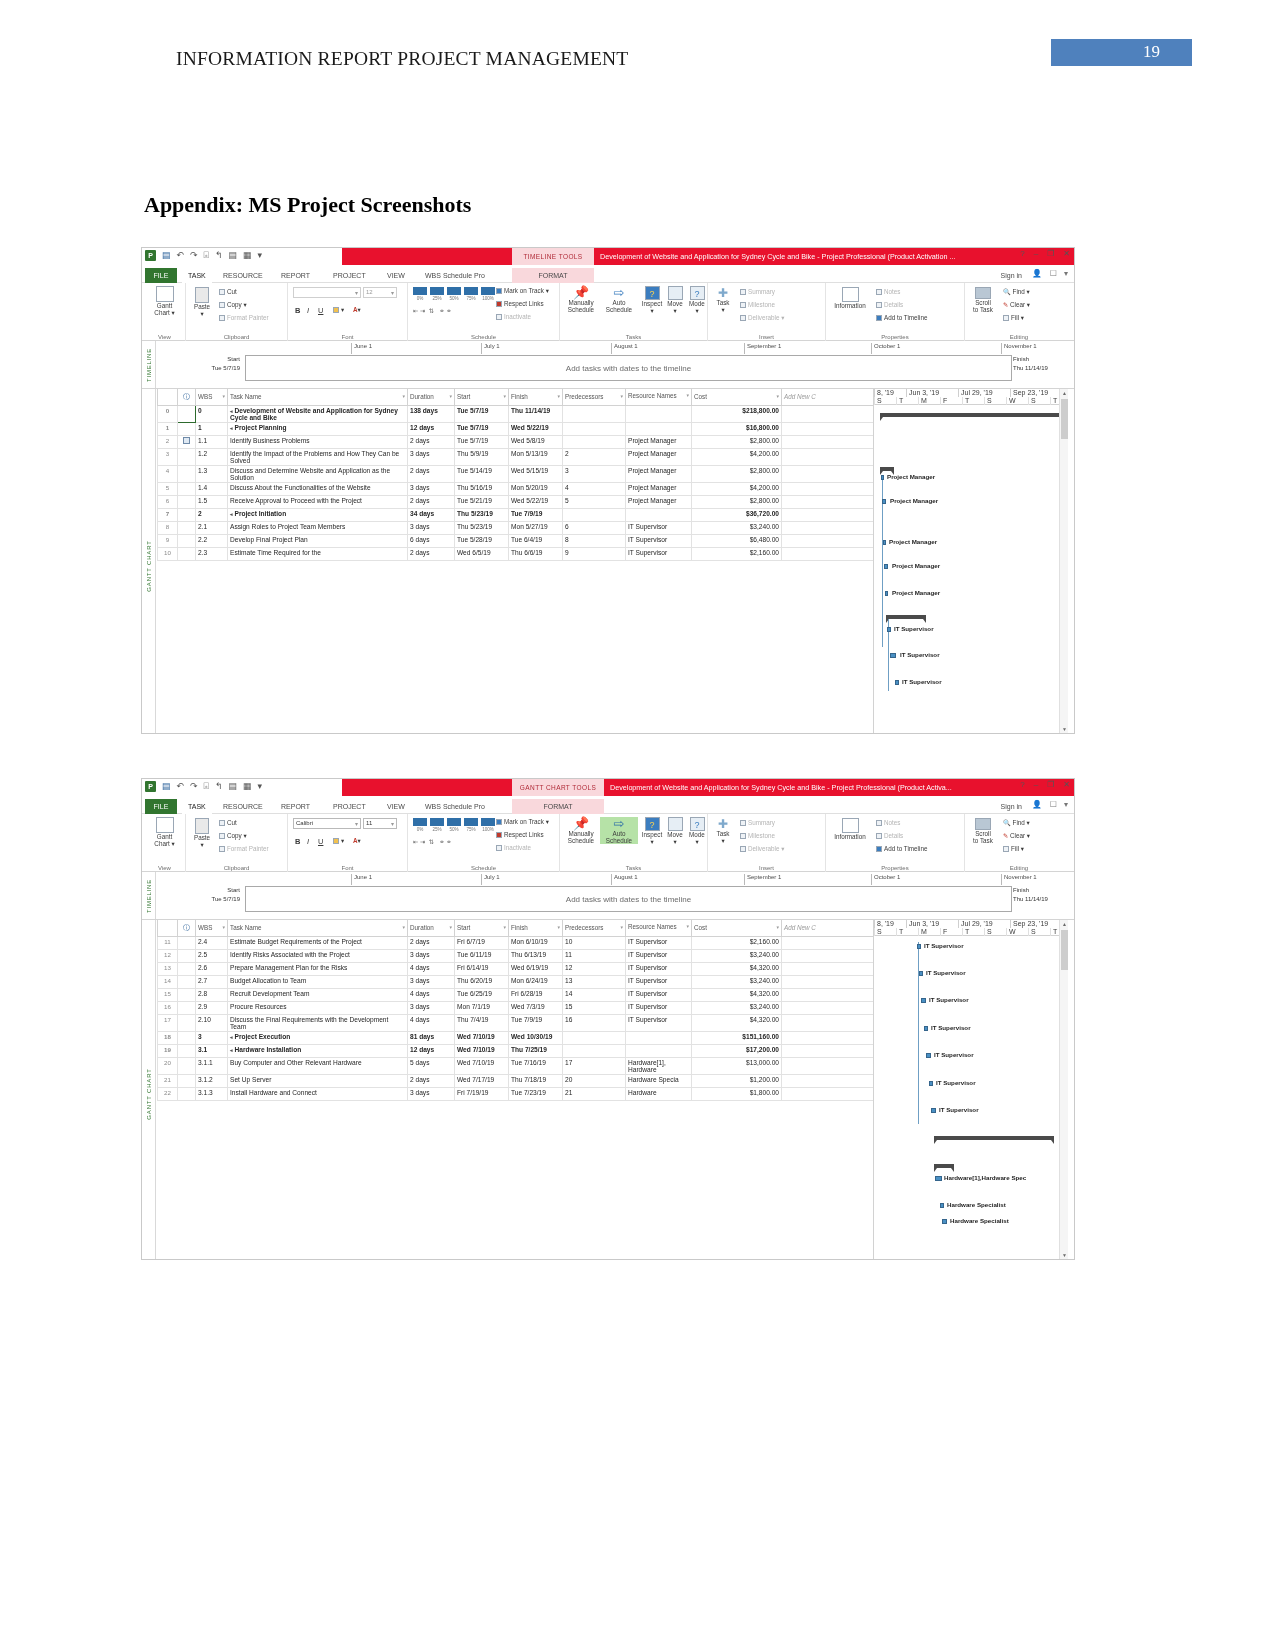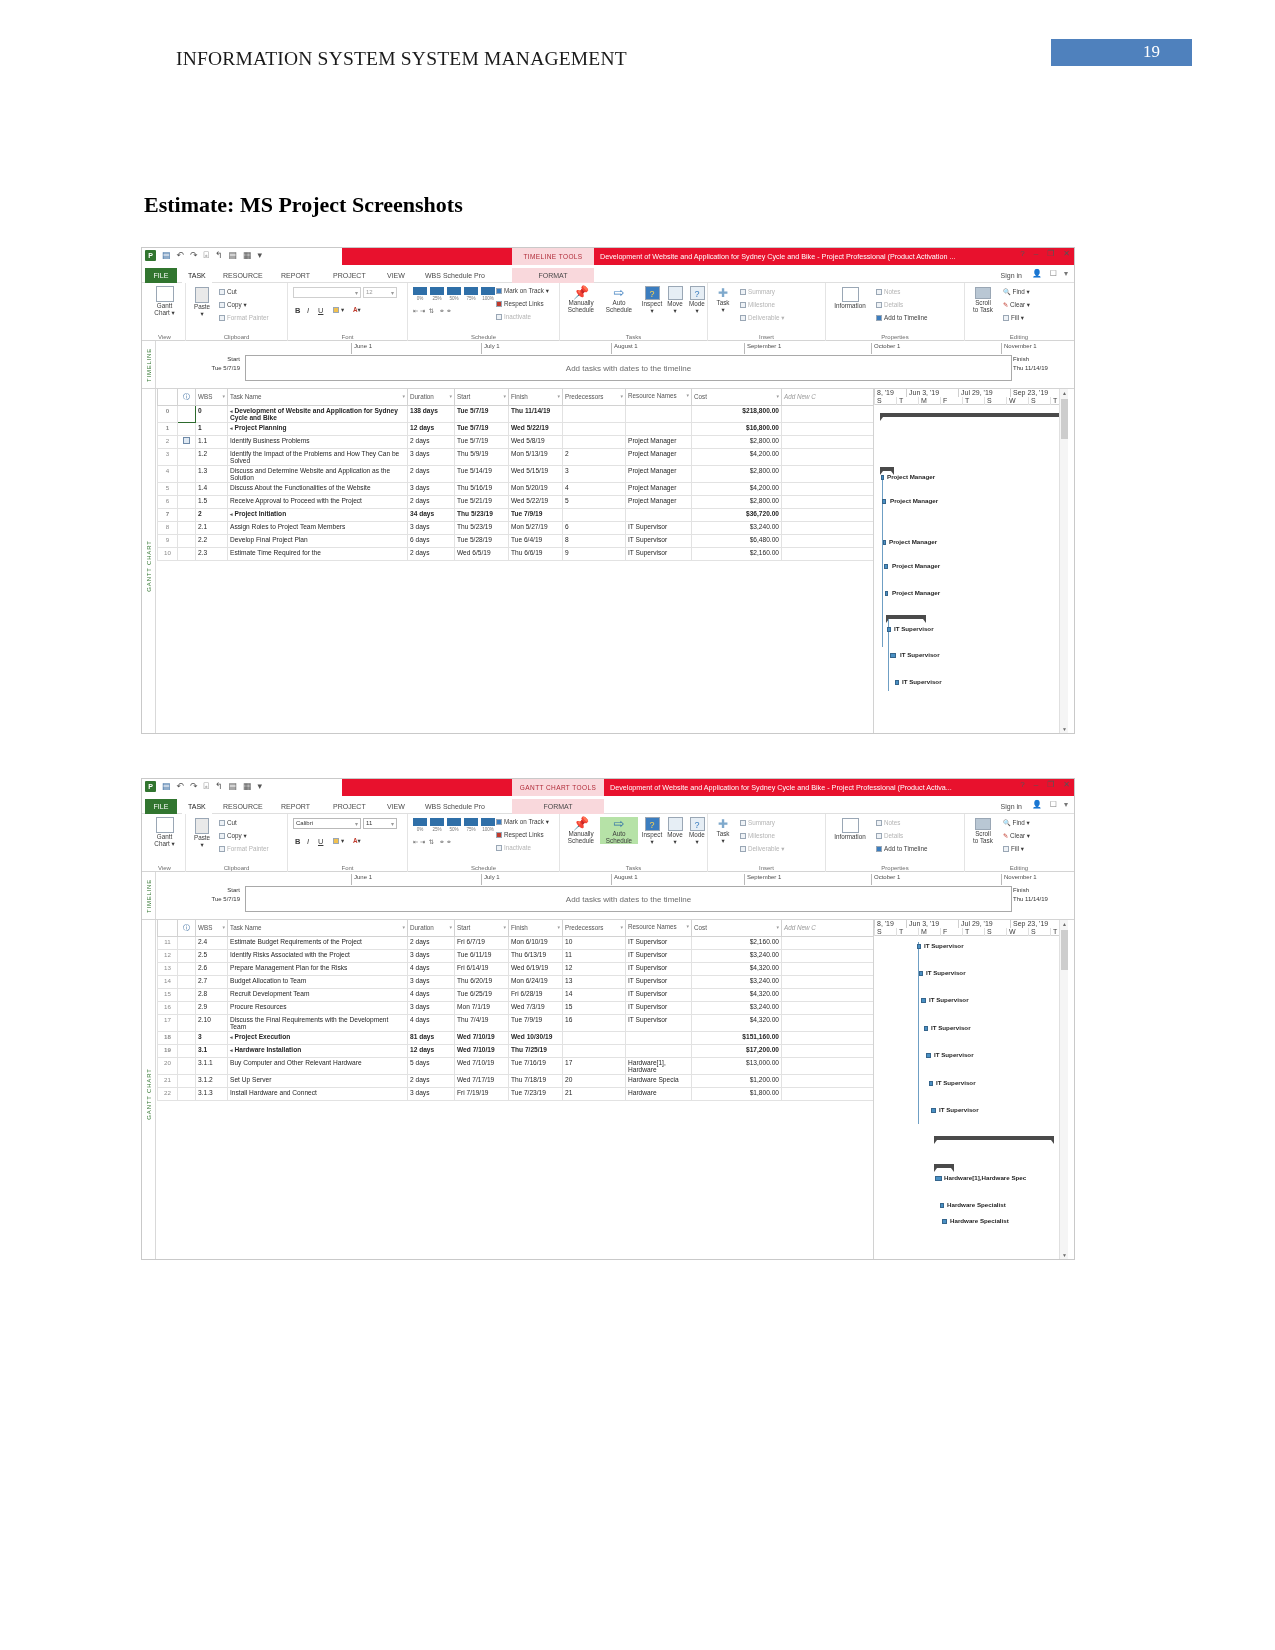--- a/index.html
+++ b/index.html
@@ -193,27 +193,27 @@
     position:absolute; right:0; top:0; width:9px; background:#f5f5f5;
     border-left:1px solid #e0e0e0;
   }
   .sb-thumb { position:absolute; background:#cdcdcd; }
   .sb-arrow { position:absolute; font-size:5px; color:#6a6a6a; text-align:center; }
 </style>
 </head>
 <body>
 
 <div class="doc-header">
-  <div class="doc-header-title">INFORMATION SYSTEM SYSTEM MANAGEMENT</div>
+  <div class="doc-header-title">INFORMATION REPORT PROJECT MANAGEMENT</div>
   <div class="page-number-box">
     <span>19</span>
   </div>
 </div>
 
-<div class="appendix-title">Estimate: MS Project Screenshots</div>
+<div class="appendix-title">Appendix: MS Project Screenshots</div>
 
 <div class="msp-window" id="msp-1">
 
   <div class="titlebar">
     <div class="qat">
       <div class="proj-logo">P</div>
       <div class="glyph save">▤</div>
       <div class="glyph">↶</div>
       <div class="glyph">↷</div>
       <div class="glyph">⌻</div>

